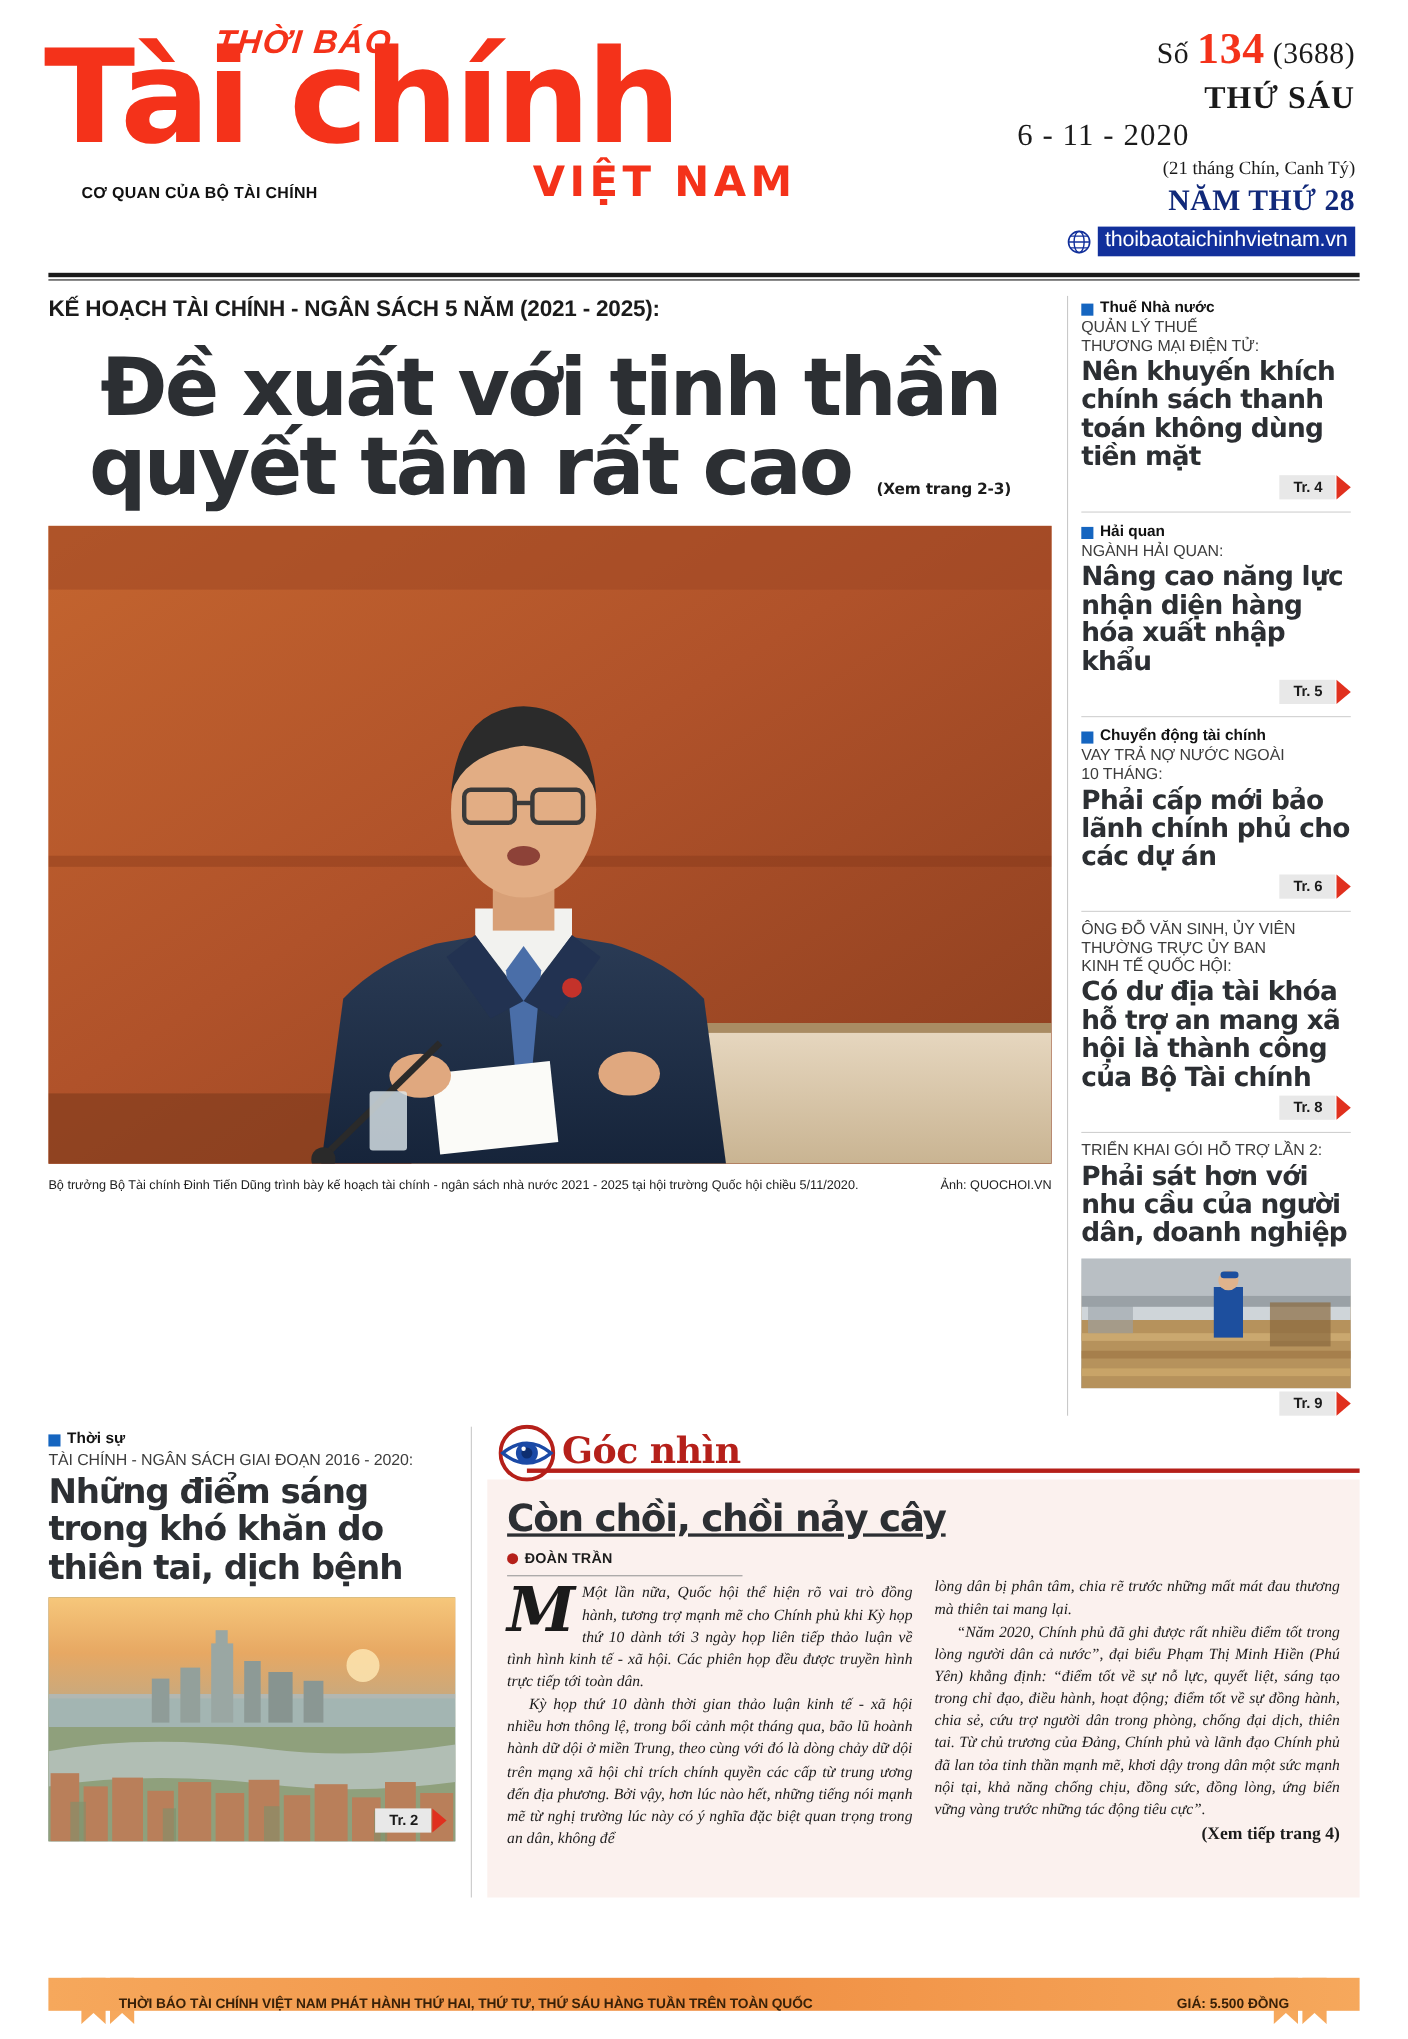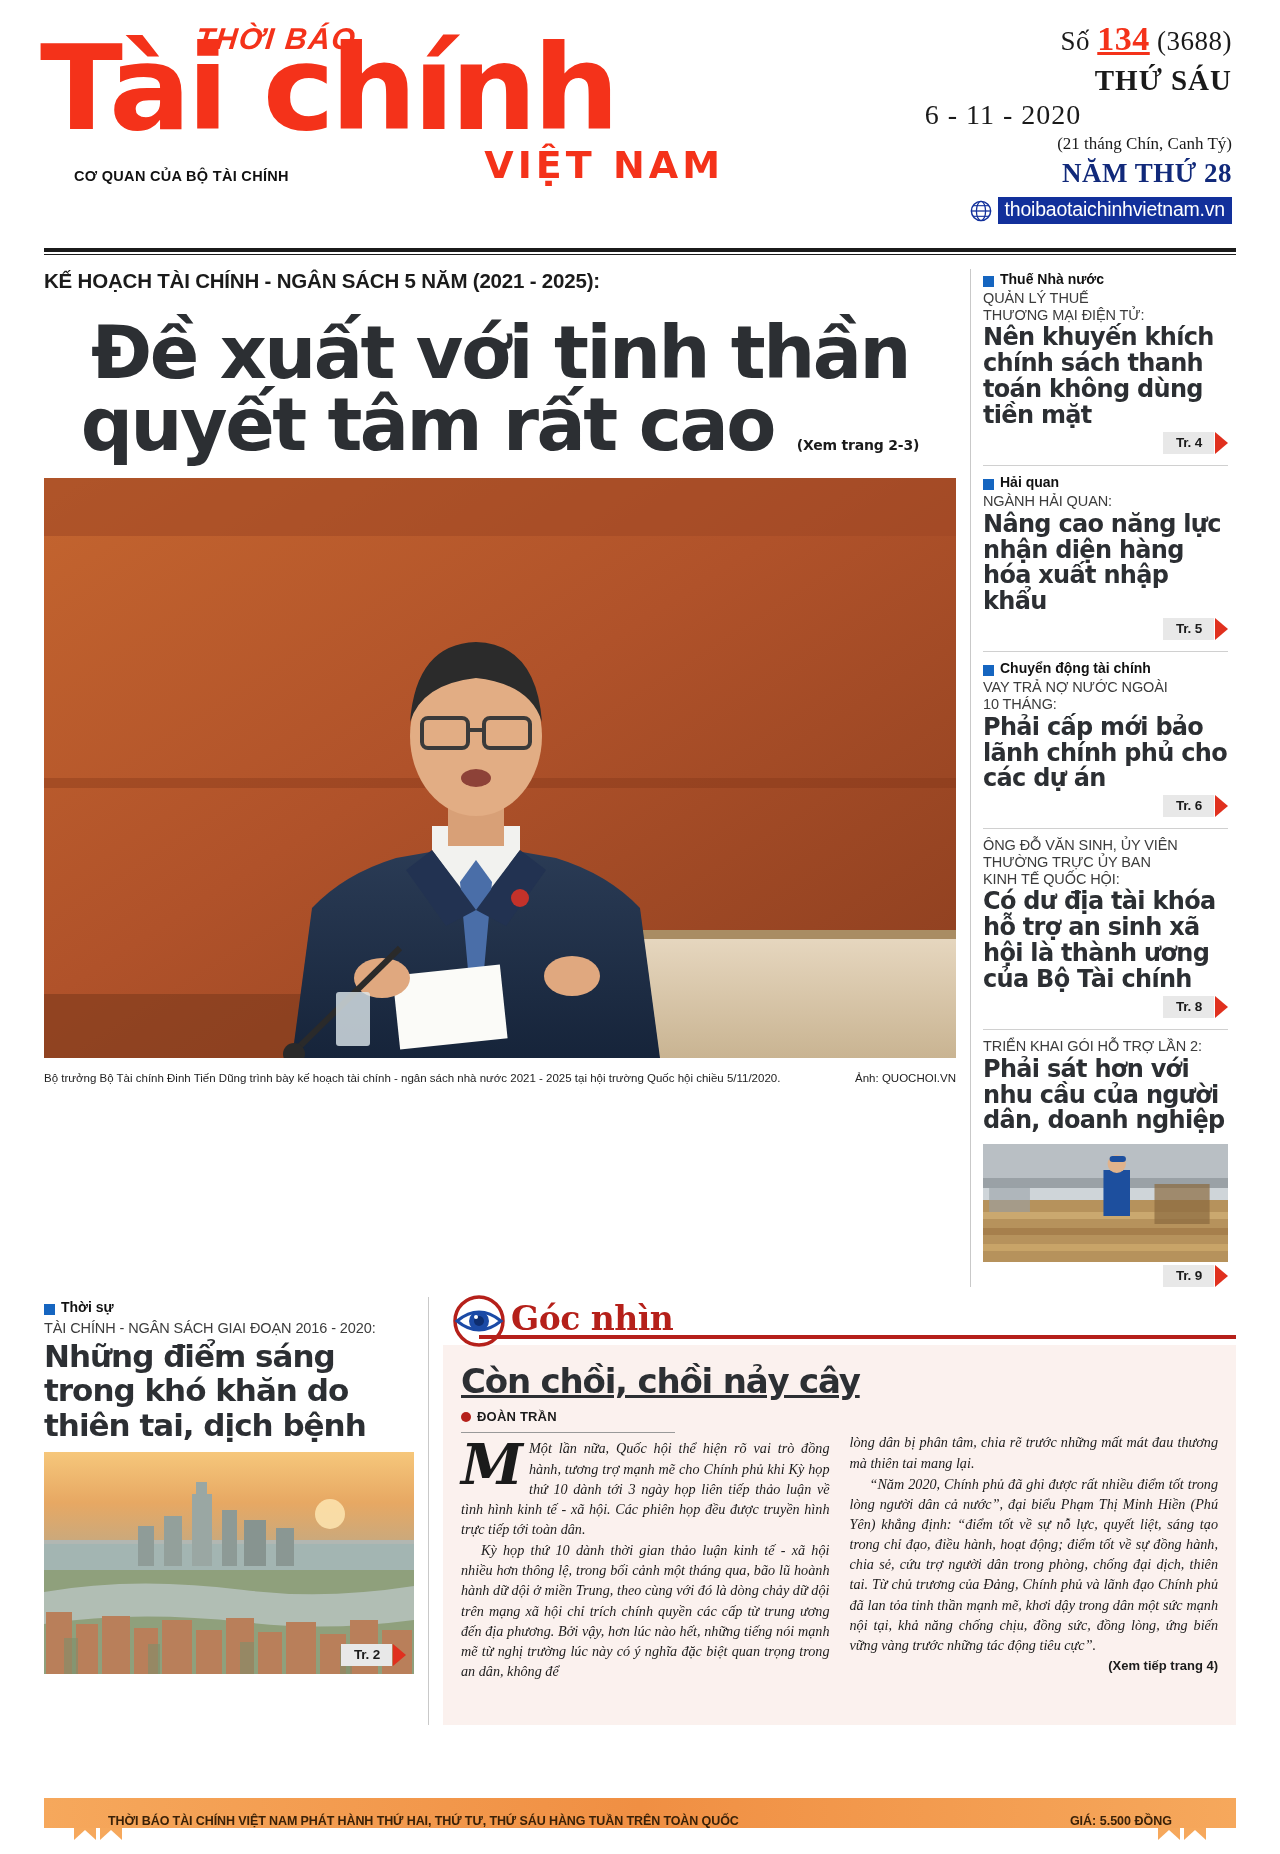--- a/index.html
+++ b/index.html
@@ -32,21 +32,21 @@
   .mast-org { font-size: 14.5px; font-weight: bold; color: #111; letter-spacing: 0.3px; margin-left: 30px; }
   .mast-vn {
     font-size: 38px; font-weight: bold; color: #F4321A;
     letter-spacing: 4px; font-family: "DejaVu Sans", sans-serif;
     margin-right: 10px; line-height: 1;
   }
 
   .mast-right { flex: 1; text-align: right; padding-top: 20px; padding-right: 4px;
     font-family: "Liberation Serif", serif; color: #1a1a1a; }
   .issue-line { font-size: 27px; letter-spacing: 0.5px; }
-  .issue-num { color: #F4321A; font-weight: bold; font-size: 34px; text-decoration: underline; }
+  .issue-num { color: #F4321A; font-weight: bold; font-size: 40px; }
   .weekday { font-size: 29px; font-weight: bold; letter-spacing: 1px; margin-top: 6px; }
   .datefull { font-size: 28px; margin-top: 2px; letter-spacing: 1px; text-align: center; }
   .lunar { font-size: 17px; margin-top: 3px; }
   .year-no { font-size: 27px; font-weight: bold; color: #11297A; margin-top: 4px; letter-spacing: 0.5px; }
   .url-bar { display: inline-flex; align-items: center; gap: 6px; margin-top: 8px; }
   .globe-ico { width: 22px; height: 22px; flex: none; }
   .url-chip {
     background: #12309B; color: #fff; font-size: 19.5px;
     font-family: "Liberation Sans", sans-serif;
     padding: 1px 7px 3px; letter-spacing: -0.2px; white-space: nowrap;
@@ -126,21 +126,21 @@
   .gn-author { font-size: 13px; font-weight: bold; color: #1b1b1b; letter-spacing: 0.2px; }
   .gn-cols { display: flex; gap: 20px; margin-top: 8px; }
   .gn-col { flex: 1; font-family: "Liberation Serif", serif; font-style: italic;
     font-size: 14.2px; line-height: 1.42; text-align: justify; color: #1b1b1b; }
   .gn-col p { text-indent: 20px; margin-bottom: 1px; }
   .gn-col p.first { text-indent: 0; }
   .dropcap { float: left; font-size: 56px; line-height: 0.78; font-weight: bold;
     font-style: italic; padding: 5px 6px 0 0; font-family: "DejaVu Serif", serif; color: #1b1b1b; }
   .gn-top-rule { border-top: 1px solid #999; width: 58%; margin-bottom: 5px; }
   .seemore { text-align: right; font-weight: bold; font-style: normal;
-    font-family: Liberation Sans, sans-serif; font-size: 13px; margin-top: 2px; }
+    font-family: Liberation Serif, serif; font-size: 16px; margin-top: 2px; }
 
   
   .footer { position: absolute; left: 44px; right: 44px; bottom: 26px; height: 30px; }
   .footer-bar { position: relative; height: 30px;
     background: linear-gradient(90deg,#F6A85C 0%, #F08F43 50%, #F6A85C 100%);
     display: flex; align-items: flex-end; justify-content: space-between;
     padding: 0 64px; }
   .footer-text { font-size: 12.5px; font-weight: bold; color: #3a2108; letter-spacing: -0.1px; }
   .footer-price { font-size: 12.5px; font-weight: bold; color: #3a2108; }
   .ribbon { position: absolute; top: 0; width: 22px; height: 42px; background: #F6A85C; }
@@ -313,21 +313,21 @@
           <span class="tr-arrow"></span>
         </div>
       </div>
 
       <div class="sb-sep"></div>
 
       <div>
         <div class="sb-eyebrow" style="white-space:pre-line">ÔNG ĐỖ VĂN SINH, ỦY VIÊN
 THƯỜNG TRỰC ỦY BAN
 KINH TẾ QUỐC HỘI:</div>
-        <div class="sb-title">Có dư địa tài khóa hỗ trợ an sinh xã hội là thành ương của Bộ Tài chính</div>
+        <div class="sb-title">Có dư địa tài khóa hỗ trợ an mang xã hội là thành công của Bộ Tài chính</div>
         <div class="tr-row">
           <span class="tr-chip">Tr. 8</span>
           <span class="tr-arrow"></span>
         </div>
       </div>
 
       <div class="sb-sep"></div>
 
       <div>
         <div class="sb-eyebrow" style="white-space:pre-line">TRIỂN KHAI GÓI HỖ TRỢ LẦN 2:</div>

